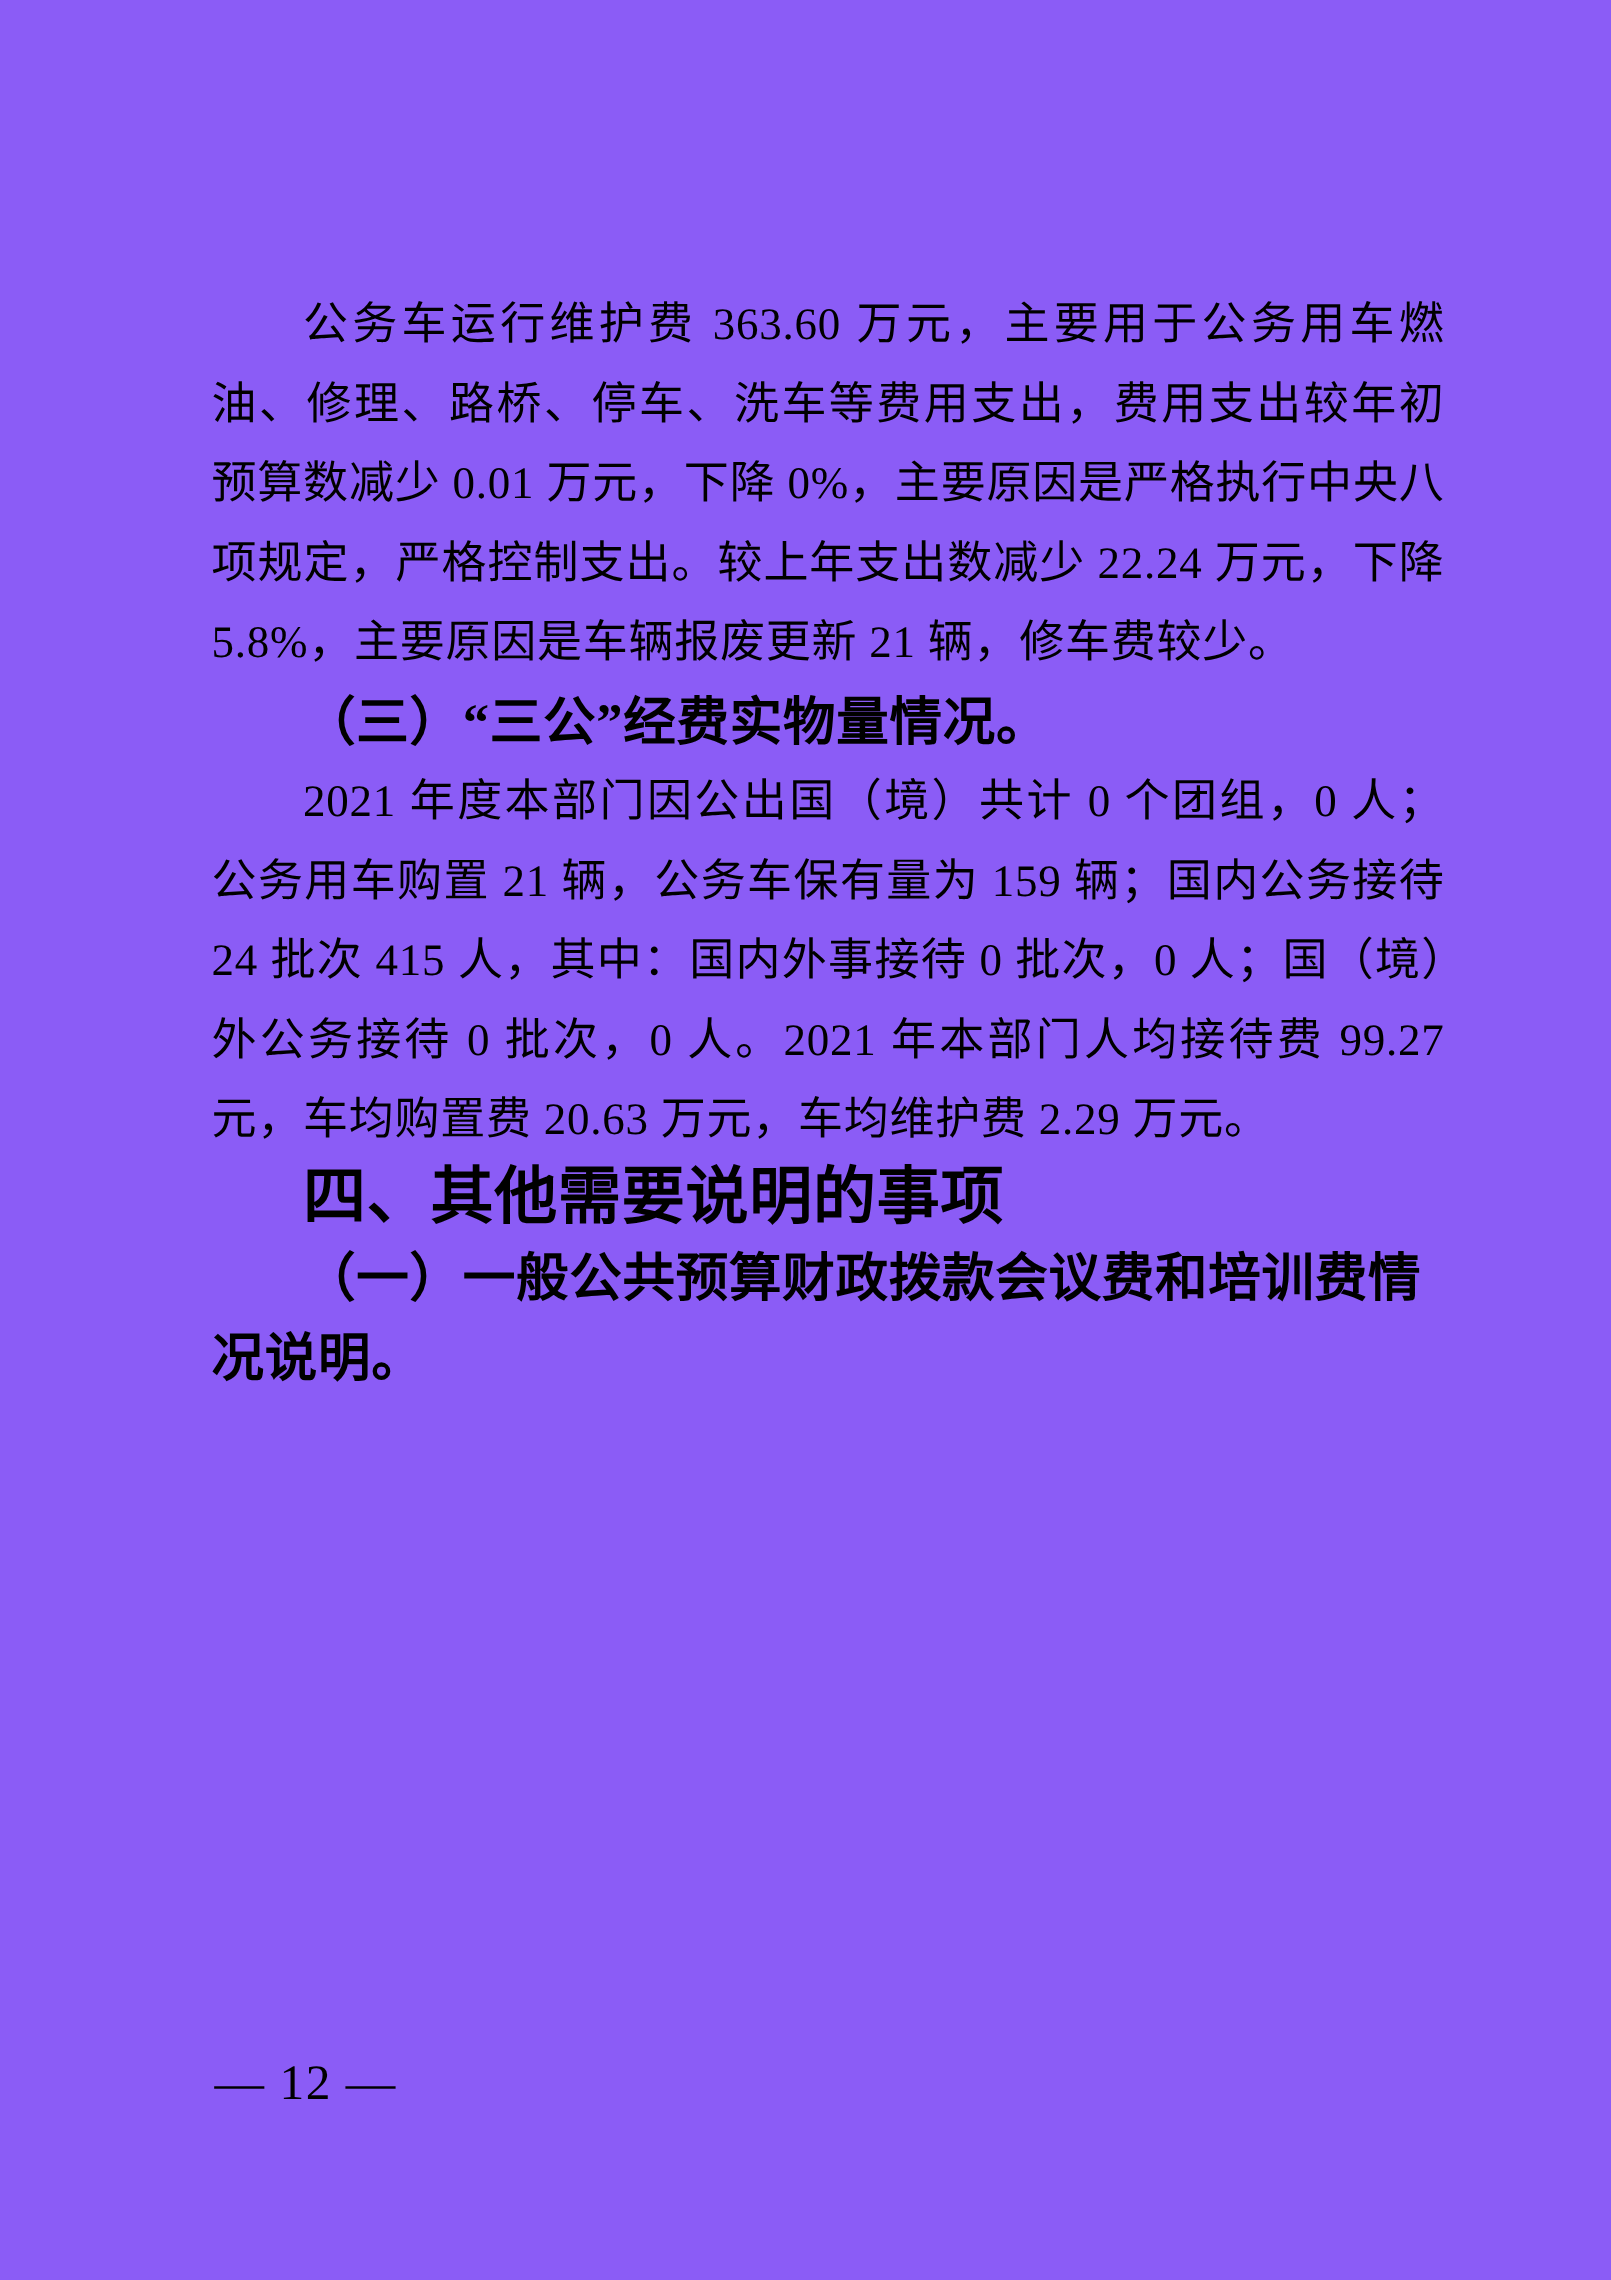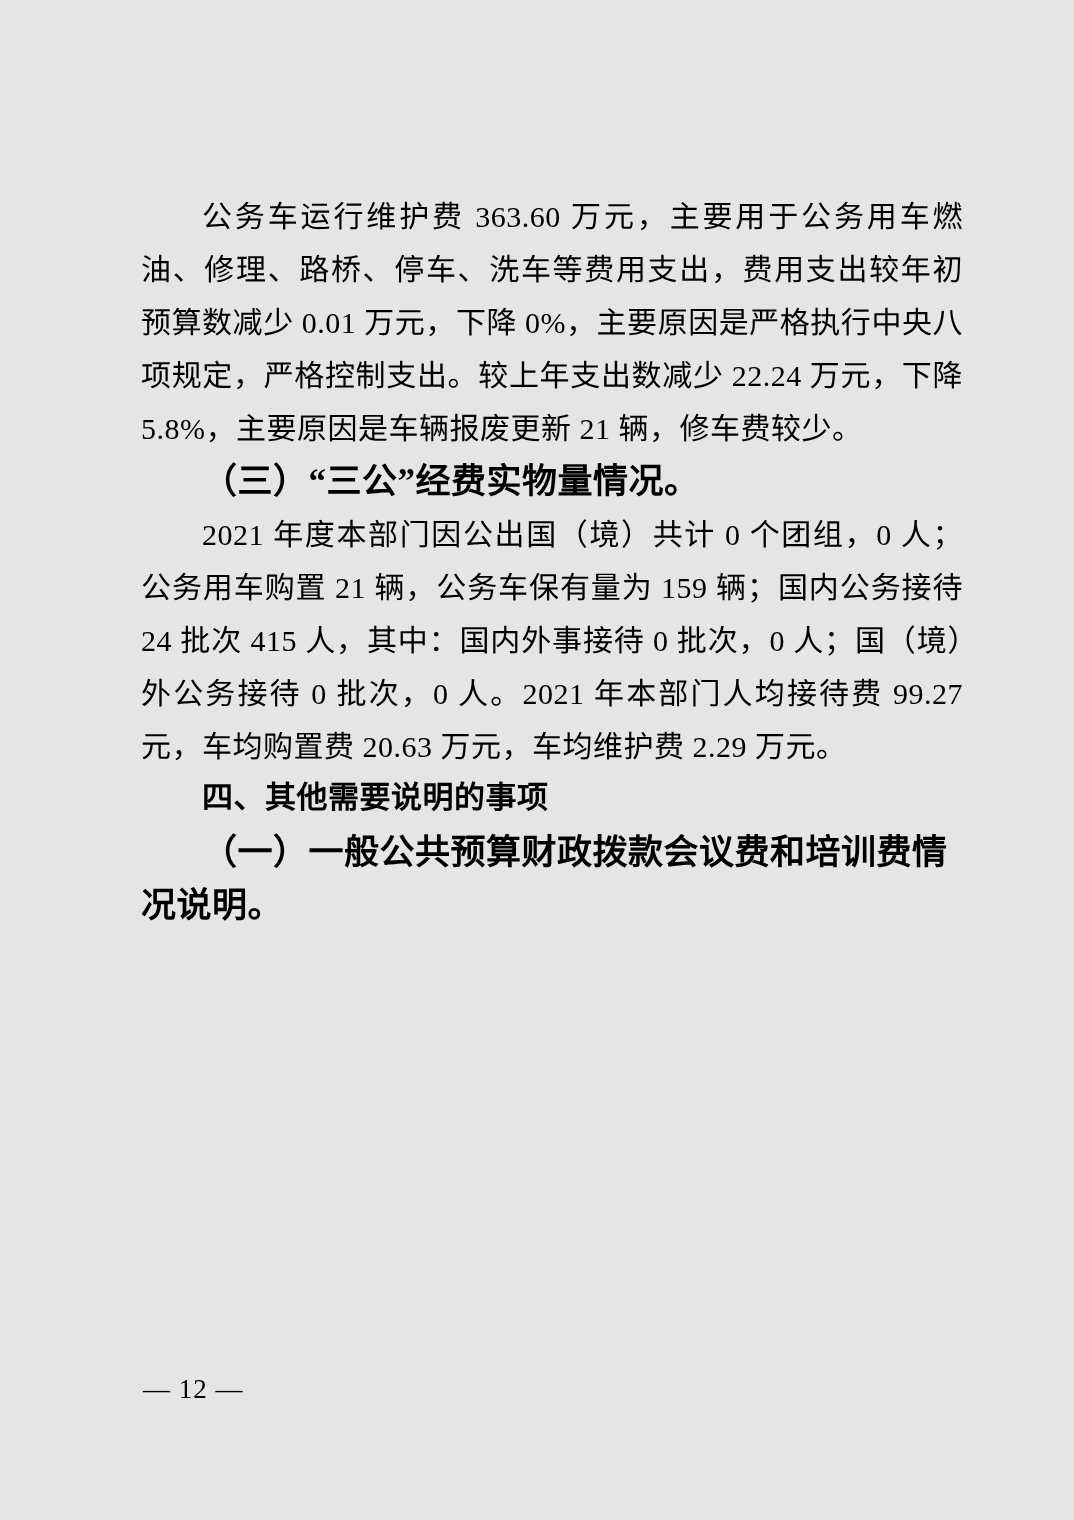--- a/index.html
+++ b/index.html
@@ -10,61 +10,61 @@
     width: 1074px;
     height: 1520px;
     background: #ffffff;
     font-family: "Liberation Serif", "DejaVu Serif", serif;
     color: #000000;
   }
   .page {
     position: relative;
     width: 1074px;
     height: 1520px;
-    background: #e5e5e5;
+    background: #8b5cf6;
     overflow: hidden;
   }
   .content {
     position: absolute;
     left: 141px;
     top: 190px;
     width: 822px;
   }
   .para {
     margin: 0;
     font-size: 30px;
     line-height: 53px;
     text-align: justify;
     text-indent: 61px;
     letter-spacing: 0.5px;
     font-family: "Liberation Serif", "DejaVu Serif", serif;
   }
   .heading-major {
     margin: 0;
-    font-size: 31px;
+    font-size: 42px;
     line-height: 53px;
     font-weight: bold;
     text-indent: 61px;
     letter-spacing: 0.5px;
-    font-family: Liberation Mono, monospace;
+    font-family: Liberation Serif, serif;
   }
   .heading-sub {
     margin: 0;
     font-size: 35px;
     line-height: 53px;
     font-weight: bold;
     text-indent: 61px;
     letter-spacing: 0.5px;
     font-family: "Liberation Serif", "DejaVu Serif", serif;
   }
   .page-footer {
     position: absolute;
     left: 143px;
     top: 1372px;
-    font-size: 27px;
+    font-size: 33px;
     line-height: 34px;
     letter-spacing: 1px;
     font-family: "Liberation Serif", "DejaVu Serif", serif;
     color: #000000;
   }
 </style>
 </head>
 <body>
 
 <div class="page">

